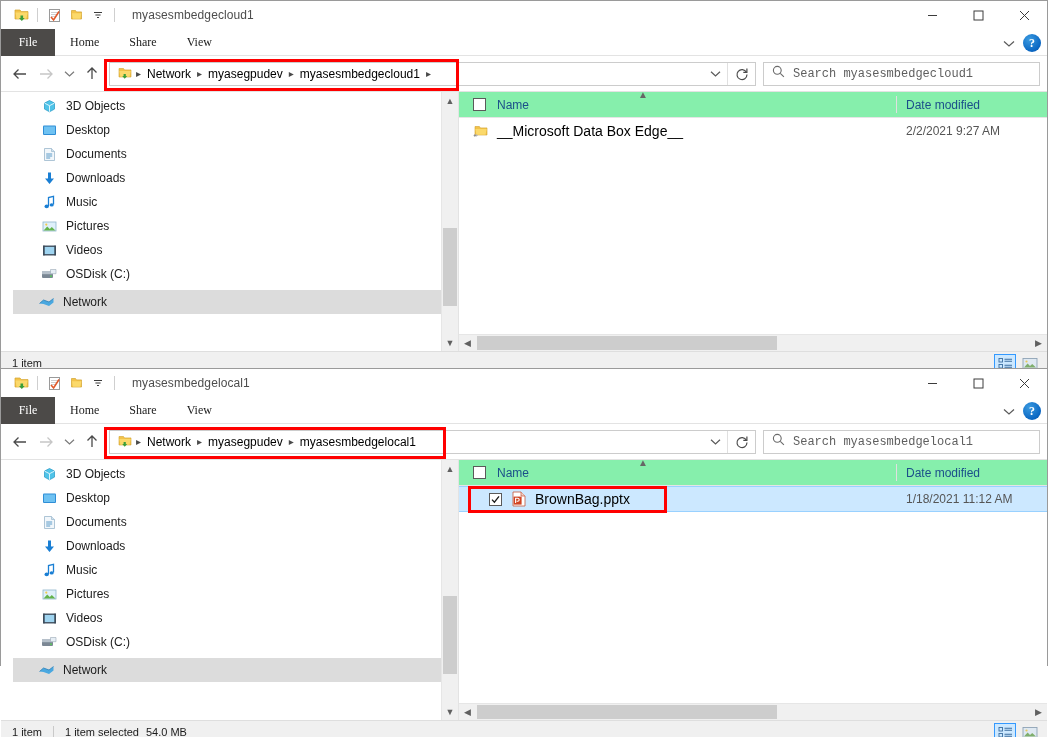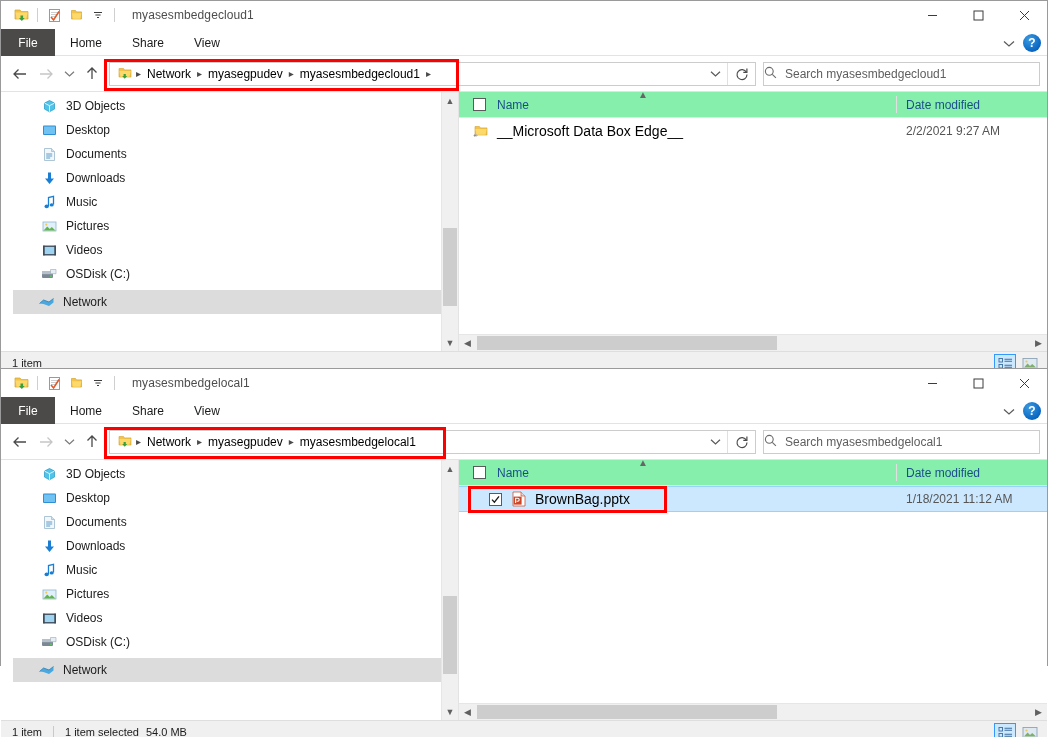--- a/index.html
+++ b/index.html
@@ -24,21 +24,21 @@
               display:flex; align-items:center; }
   .qat { display:flex; align-items:center; padding-left: 9px; gap: 0px; height:28px; }
   .qat-ico { width: 22px; height: 22px; display:flex; align-items:center; justify-content:center; }
   .qat-sep { width:1px; height:14px; background:#cfcfcf; margin: 0 5px; }
   .title-text { margin-left: 12px; font-size: 12px; color: #4d4d4d; letter-spacing: .1px; }
   .wincontrols { position:absolute; right:0; top:0; display:flex; height:28px; }
   .wc { width: 46px; height: 28px; display:flex; align-items:center; justify-content:center; }
 
   
   .tabbar { position:relative; height: 27px; background:#ffffff;
-            display:flex; align-items:stretch; border-bottom:1px solid #e3e3e3; }
+            display:flex; align-items:stretch; border-bottom:1px solid #e3e3e3;font-family:Liberation Serif, serif; }
   .tab { display:flex; align-items:center; justify-content:center; padding:0 15px;
          font-size: 12px; color:#1a1a1a; cursor:default; height:27px; }
   .tab.file { background:#4c4a48; color:#ffffff; min-width:54px; padding:0 16px; }
   .ribbon-right { position:absolute; right:6px; top:0; height:27px;
                   display:flex; align-items:center; gap:8px; }
   .help-btn { width:18px; height:18px; border-radius:50%;
               background: radial-gradient(circle at 35% 30%, #3a9ae0 0%, #0a66c2 70%, #054a93 100%);
               color:#fff; font-size:12px; font-weight:bold; display:flex;
               align-items:center; justify-content:center; line-height:1; }
 
@@ -51,21 +51,21 @@
                border:1px solid #cccccc; background:#ffffff; display:flex; align-items:center; }
   .crumbs { display:flex; align-items:center; height:100%; padding-left:5px; }
   .crumb-ico { width:20px; height:18px; display:flex; align-items:center; justify-content:center; }
   .crumb { font-size:12px; color:#000000; padding: 0 5px; }
   .chev { color:#4a4a4a; font-size:10px; padding: 0 1px; }
   .crumb-tail { flex:1; }
   .dropdown-arrow { width:24px; height:22px; display:flex; align-items:center; justify-content:center; }
   .refresh-btn { width:28px; height:22px; display:flex; align-items:center; justify-content:center;
                  border-left:1px solid #e0e0e0; }
   .searchbox { width: 277px; height: 24px; margin-left: 7px; border:1px solid #cccccc;
-               background:#ffffff; display:flex; align-items:center; gap:8px; }
+               background:#ffffff; display:flex; align-items:center; padding-left:8px; gap:8px;font-family:Liberation Mono, monospace; }
   .search-ph { font-size:12px; color:#5e5e5e; }
 
   
   .redbox { position:absolute; border:3px solid #ff0000; pointer-events:none; z-index: 30; }
 
   
   .body { display:flex; height: 260px; border-top:1px solid #e3e3e3; }
   #window-local .body { height: 261px; }
 
   

